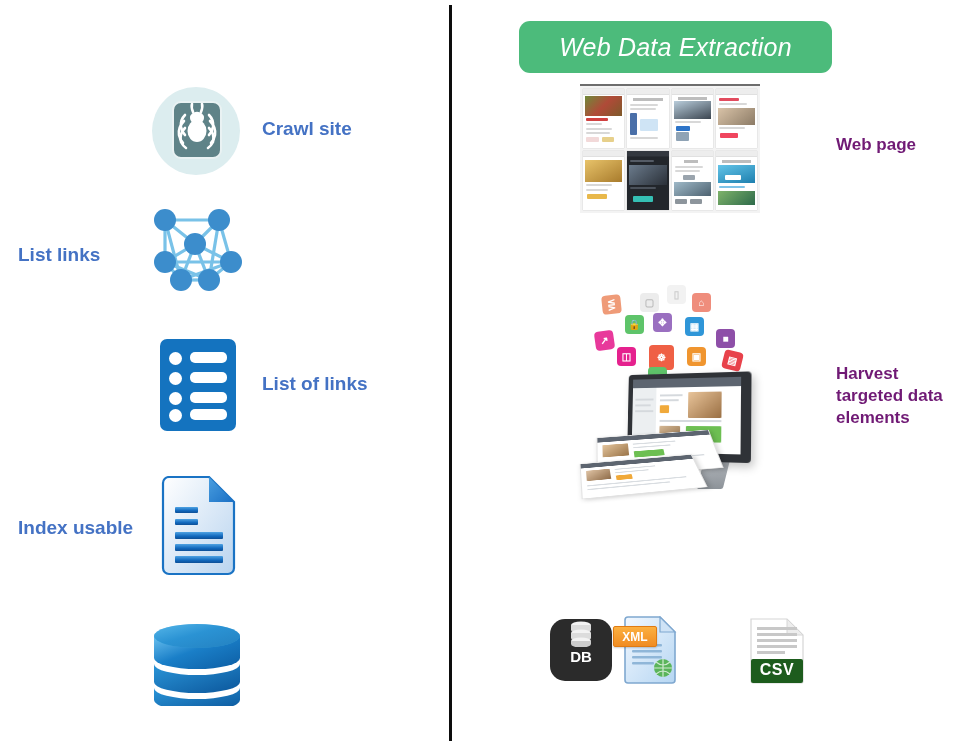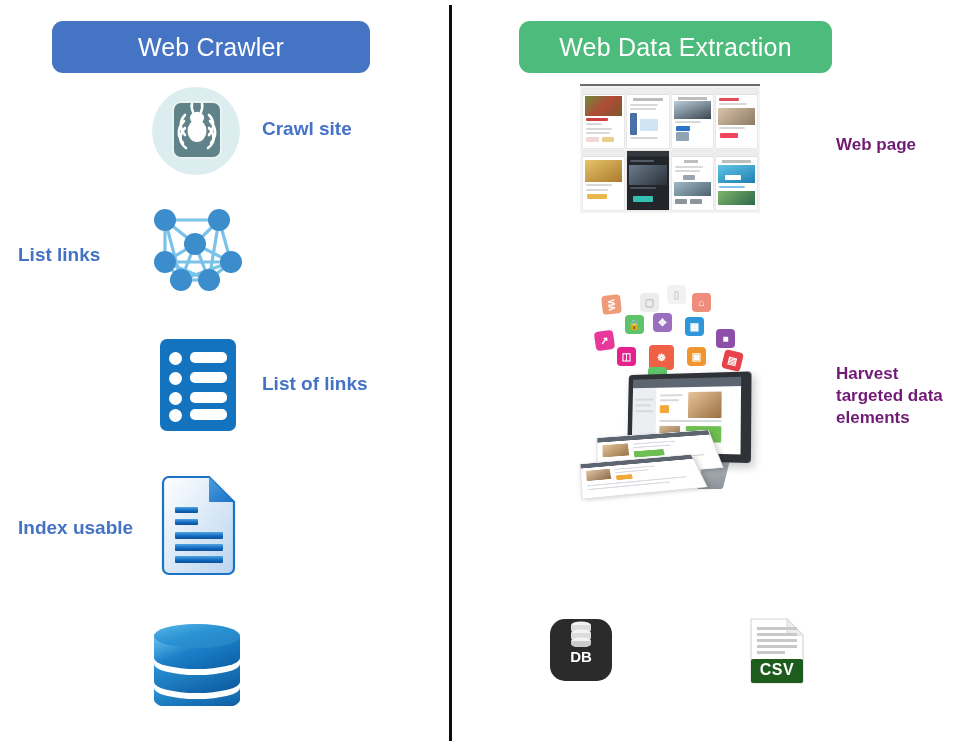--- a/index.html
+++ b/index.html
@@ -16,21 +16,21 @@
     background:#0d0d0d;
   }
 
   
   .pill{
     position:absolute;display:flex;align-items:center;justify-content:center;
     border-radius:11px;color:#ffffff;font-size:25px;font-weight:400;
     letter-spacing:.2px;
   }
   .pill-blue{left:52px;top:21px;width:318px;height:52px;background:#4574c4;}
-  .pill-green{left:519px;top:21px;width:313px;height:52px;background:#4cbb7b;}
+  .pill-green{left:519px;top:21px;width:313px;height:52px;background:#4cbb7b;font-style:italic;}
 
   
   .lbl{position:absolute;font-weight:bold;}
   .lbl-blue{color:#4472c4;font-size:19px;}
   .lbl-green{color:#701a75;font-size:17px;line-height:22px;}
 
   #lbl-crawl{left:262px;top:118px;}
   #lbl-visit{left:18px;top:244px;}
   #lbl-list{left:262px;top:373px;}
   #lbl-index{left:18px;top:517px;}
@@ -139,21 +139,20 @@
              display:flex;align-items:center;justify-content:center;
              color:#fff;font-size:16px;font-weight:bold;letter-spacing:.5px;}
 </style>
 </head>
 <body>
 
 <div class="stage">
 
   <div class="divider"></div>
 
-  <div class="pill pill-blue">Web Crawler</div>
 
   <div class="icon-box" id="ic-spider">
     <div class="spider-circle"></div>
     <div class="spider-sq"></div>
     <svg width="88" height="88" viewBox="0 0 88 88" style="position:absolute;left:0;top:0;">
       <g fill="none" stroke="#ffffff" stroke-width="2.6" stroke-linecap="round">
         <path d="M33 28 Q28 33 29 40 Q30 45 33 48"></path>
         <path d="M32 34 Q26 40 27 48 Q28 53 31 56"></path>
         <path d="M33 41 Q27 47 29 55 Q31 59 34 61"></path>
         <path d="M57 28 Q62 33 61 40 Q60 45 57 48"></path>
@@ -416,20 +415,41 @@
         <ellipse cx="11" cy="4" rx="10" ry="3.6" fill="#f3f3f3"></ellipse>
         <path d="M1 4 v5 a10 3.6 0 0 0 20 0 v-5 z" fill="#dcdcdc"></path>
         <ellipse cx="11" cy="12" rx="10" ry="3.6" fill="#f3f3f3"></ellipse>
         <path d="M1 12 v5 a10 3.6 0 0 0 20 0 v-5 z" fill="#dcdcdc"></path>
         <ellipse cx="11" cy="20" rx="10" ry="3.6" fill="#f3f3f3"></ellipse>
         <path d="M1 20 v3 a10 3.6 0 0 0 20 0 v-3 z" fill="#cccccc"></path>
       </svg>
       <div class="db-text">DB</div>
     </div>
 
+    <div class="fmt doc-file" style="left:73px;top:4px;">
+      <svg class="doc-body" viewBox="0 0 54 68">
+        <defs>
+          <linearGradient id="gXml" x1="0" y1="0" x2="1" y2="1">
+            <stop offset="0%" stop-color="#f2f8ff"></stop>
+              <stop offset="100%" stop-color="#b6d6f2"></stop>
+          </linearGradient>
+        </defs>
+        <path d="M2 4 a3 3 0 0 1 3-3 h32 l15 15 v48 a3 3 0 0 1 -3 3 h-44 a3 3 0 0 1 -3 -3 z" fill="url(#gXml)" stroke="#7fa8d0" stroke-width="1.6"></path>
+        <path d="M37 1 l15 15 h-15 z" fill="#cfe3f6" stroke="#7fa8d0" stroke-width="1.2"></path>
+        <g fill="#8fb6d8">
+          <rect x="9" y="28" width="30" height="2.4" rx="1"></rect>
+          <rect x="9" y="34" width="30" height="2.4" rx="1"></rect>
+          <rect x="9" y="40" width="30" height="2.4" rx="1"></rect>
+          <rect x="9" y="46" width="22" height="2.4" rx="1"></rect>
+        </g>
+        <circle cx="40" cy="52" r="9" fill="#5ab45a"></circle>
+        <path d="M31 52 h18 M40 43 v18 M33 46 q7 6 14 0 M33 58 q7 -6 14 0" stroke="#cfe9cf" stroke-width="1.2" fill="none"></path>
+      </svg>
+      <div class="xml-tag">XML</div>
+    </div>
 
 
     <div class="fmt doc-file" style="left:200px;top:4px;">
       <svg class="doc-body" viewBox="0 0 54 68">
         <path d="M1 3 h36 l16 16 v46 a2 2 0 0 1 -2 2 h-48 a2 2 0 0 1 -2 -2 z" fill="#ffffff" stroke="#d6d6d6" stroke-width="1.2"></path>
         <path d="M37 3 l16 16 h-16 z" fill="#ededed" stroke="#d6d6d6" stroke-width="1"></path>
         <g fill="#c8c8c8">
           <rect x="7" y="11" width="40" height="3"></rect>
             <rect x="7" y="17" width="40" height="3"></rect>
           <rect x="7" y="23" width="40" height="3"></rect>

